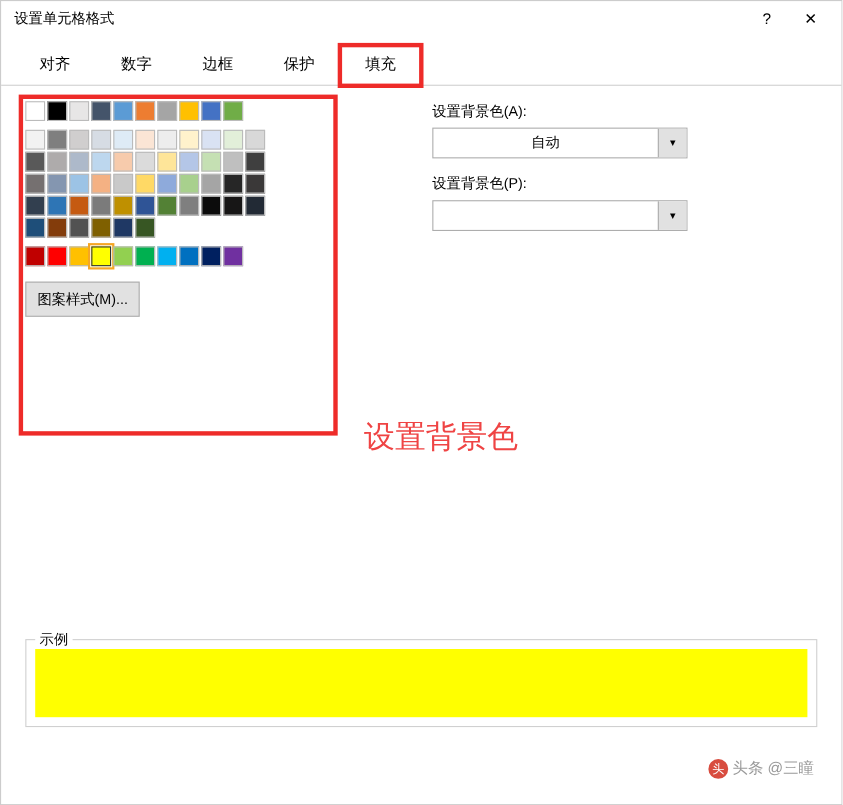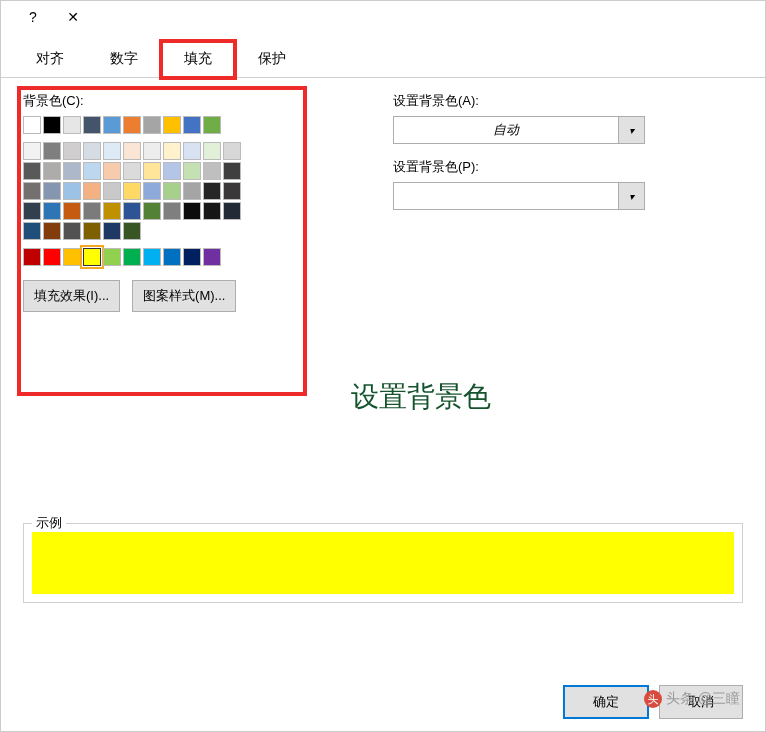--- a/index.html
+++ b/index.html
@@ -18,54 +18,55 @@
     .right-panel { flex: 1; padding-left: 90px; }
     .label { font-size: 13px; margin-bottom: 6px; display: block; }
     .no-color-btn { width: 222px; height: 24px; border: 1px solid #adadad; background: #fff; font-size: 12px; display: flex; align-items: center; justify-content: center; margin-bottom: 8px; margin-left: 2px; }
     .swatch-grid { display: flex; flex-wrap: wrap; gap: 2px; width: 230px; margin-bottom: 8px; }
     .swatch-grid.small { margin-bottom: 12px; }
     .swatch { width: 18px; height: 18px; border: 1px solid #bbb; cursor: pointer; }
     .swatch.white { background: #fff; }
     .swatch.selected { outline: 2px solid #f5a623; outline-offset: 1px; border: 1px solid #333; }
     .btn-row { display: flex; gap: 12px; margin-top: 14px; }
     .btn { padding: 6px 10px; font-size: 13px; border: 1px solid #adadad; background: #e1e1e1; cursor: pointer; }
-    .dropdown { display: flex; width: 252px; height: 28px; border: 1px solid #adadad; margin-bottom: 14px; font-style: italic; }
+    .dropdown { display: flex; width: 232px; height: 28px; border: 1px solid #adadad; margin-bottom: 14px; }
     .dropdown-text { flex: 1; display: flex; align-items: center; justify-content: center; font-size: 13px; }
     .dropdown-arrow { width: 26px; border-left: 1px solid #adadad; background: #e1e1e1; display: flex; align-items: center; justify-content: center; font-size: 10px; }
-    .annotation { position: absolute; top: 300px; left: 330px; font-size: 28px; color: #14532d; font-family: "SimSun", serif; margin-left: 20px; }
+    .annotation { position: absolute; top: 300px; left: 330px; font-size: 28px; color: #ef4444; font-family: "SimSun", serif; }
     .sample-section { position: absolute; bottom: 70px; left: 22px; right: 22px; }
     .sample-box { border: 1px solid #d0d0d0; height: 80px; padding: 8px; position: relative; }
     .sample-label { position: absolute; top: -10px; left: 8px; background: #fff; padding: 0 4px; font-size: 13px; }
     .sample-fill { width: 100%; height: 100%; background: #ffff00; }
     .footer { display: flex; justify-content: flex-end; padding: 12px 22px; gap: 10px; border-top: none; }
     .footer-btn { padding: 6px 28px; font-size: 13px; border: 1px solid #adadad; background: #e1e1e1; cursor: pointer; }
     .footer-btn.primary { border: 2px solid #0078d7; }
     .watermark { position: absolute; bottom: 24px; right: 26px; font-size: 14px; color: #9a9a9a; display: flex; align-items: center; gap: 4px; pointer-events: none; }
     .watermark-icon { width: 18px; height: 18px; border-radius: 50%; background: #d84c3f; color: #fff; display: flex; align-items: center; justify-content: center; font-size: 11px; }
   </style>
 </head>
 <body>
 
 <div class="dialog">
   <div class="titlebar">
+    <span class="titlebar-title">设置单元格格式</span>
     <div class="titlebar-btn">?</div>
     <div class="titlebar-btn">✕</div>
   </div>
 
   <div class="tabs" id="tabstrip">
       <div class="tab">对齐</div>
       <div class="tab">数字</div>
+      <div class="tab">边框</div>
+      <div class="tab">保护</div>
       <div class="tab active highlight">填充</div>
-      <div class="tab">保护</div>
     </div>
 
   <div class="content">
     <div class="left-panel">
       <div class="left-highlight"></div>
-      <span class="label">背景色(C):</span>
       <div class="swatch-grid" id="row1">
           <div class="swatch white" style="background: rgb(255, 255, 255);"></div>
           <div class="swatch" style="background: rgb(0, 0, 0);"></div>
           <div class="swatch" style="background: rgb(231, 230, 230);"></div>
           <div class="swatch" style="background: rgb(68, 84, 106);"></div>
           <div class="swatch" style="background: rgb(91, 155, 213);"></div>
           <div class="swatch" style="background: rgb(237, 125, 49);"></div>
           <div class="swatch" style="background: rgb(165, 165, 165);"></div>
           <div class="swatch" style="background: rgb(255, 192, 0);"></div>
           <div class="swatch" style="background: rgb(68, 114, 196);"></div>
@@ -129,21 +130,20 @@
           <div class="swatch" style="background: rgb(255, 192, 0);"></div>
           <div class="swatch selected" style="background: rgb(255, 255, 0);"></div>
           <div class="swatch" style="background: rgb(146, 208, 80);"></div>
           <div class="swatch" style="background: rgb(0, 176, 80);"></div>
           <div class="swatch" style="background: rgb(0, 176, 240);"></div>
           <div class="swatch" style="background: rgb(0, 112, 192);"></div>
           <div class="swatch" style="background: rgb(0, 32, 96);"></div>
           <div class="swatch" style="background: rgb(112, 48, 160);"></div>
         </div>
       <div class="btn-row">
-        <button class="btn">填充效果(I)...</button>
         <button class="btn">图案样式(M)...</button>
       </div>
     </div>
 
     <div class="right-panel">
       <span class="label">设置背景色(A):</span>
       <div class="dropdown">
         <div class="dropdown-text">自动</div>
         <div class="dropdown-arrow">▾</div>
       </div>
@@ -157,22 +157,18 @@
     <div class="annotation">设置背景色</div>
 
     <div class="sample-section">
       <div class="sample-box">
         <span class="sample-label">示例</span>
         <div class="sample-fill" id="samplefill" style="background: rgb(255, 255, 0);"></div>
       </div>
     </div>
   </div>
 
-  <div class="footer">
-    <button class="footer-btn primary">确定</button>
-    <button class="footer-btn">取消</button>
-  </div>
 
   <div class="watermark">
     <span class="watermark-icon">头</span>
     <span>头条 @三瞳</span>
   </div>
 </div>
 
 </body></html>

